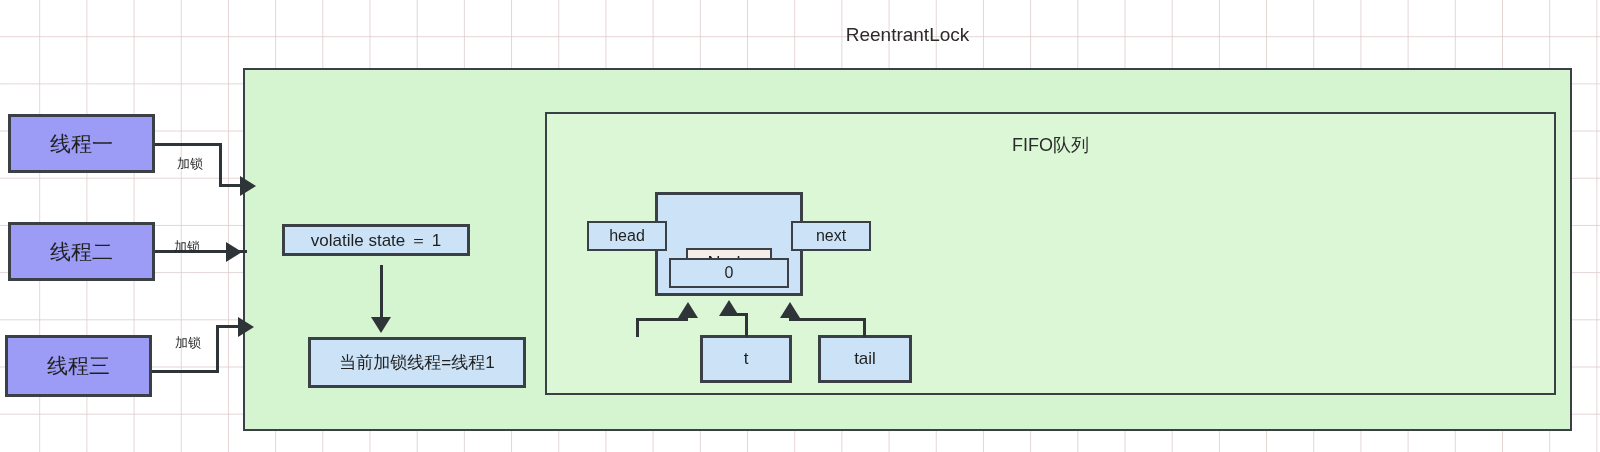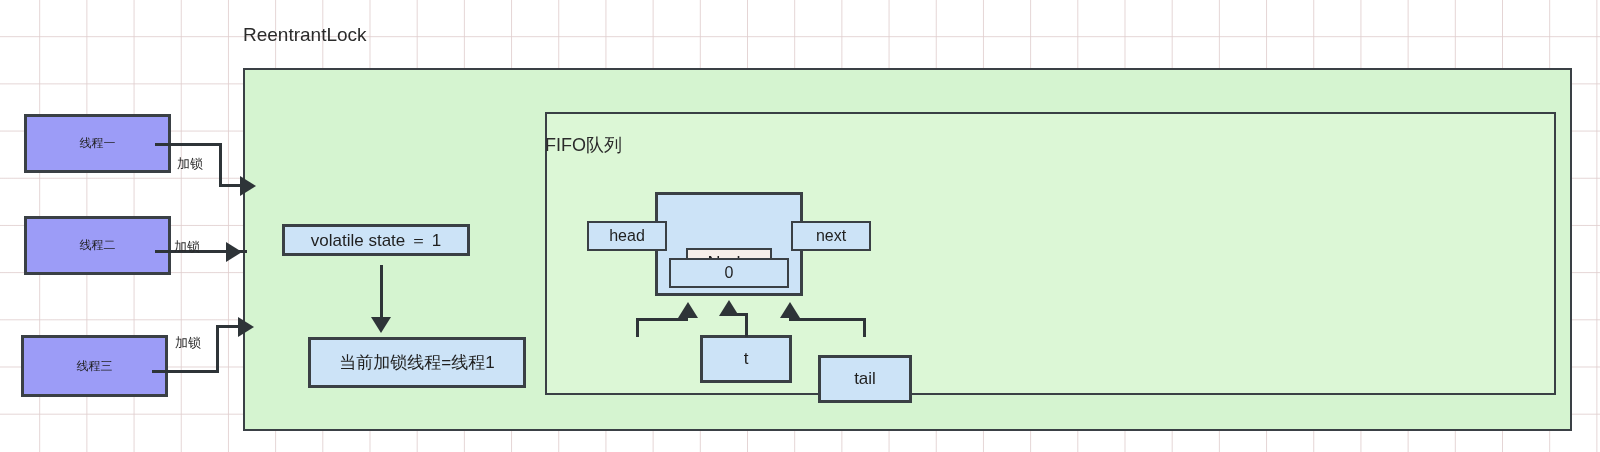--- a/index.html
+++ b/index.html
@@ -45,28 +45,28 @@
   }
   .inner-green {
     background-color: #dcf7d6;
     border: 2px solid #3a4045;
   }
 
   .free-label {
     position: absolute;
     color: #2b2b2b;
     white-space: nowrap;
+    text-align: center;
   }
 
   
   .thread-box {
     background-color: #9c9cf7;
     border: 3px solid #3a4045;
-    font-size: 12px;
-    margin-left: 16px;
+    font-size: 21px;
   }
   .blue-box {
     background-color: #cce3f7;
     border: 3px solid #3a4045;
     font-size: 17px;
   }
   .blue-box-thin {
     background-color: #cce3f7;
     border: 2px solid #3a4045;
     font-size: 16px;
@@ -131,21 +131,21 @@
 
   <div class="node outer-green" style="left:243px; top:68px; width:1329px; height:363px;"></div>
 
 
   <div class="node inner-green" style="left:545px; top:112px; width:1011px; height:283px;"></div>
 
   <div class="free-label title-md" style="left:545px; top:133px; width:1011px;">FIFO队列</div>
 
   <div class="node thread-box" style="left:8px; top:114px; width:147px; height:59px;">线程一</div>
 
-  <div class="node thread-box" style="left:8px; top:216px; width:147px; height:59px;">线程二</div>
+  <div class="node thread-box" style="left:8px; top:222px; width:147px; height:59px;">线程二</div>
 
   <div class="node thread-box" style="left:5px; top:335px; width:147px; height:62px;">线程三</div>
 
   <div class="seg seg-h" style="left:155px; top:143px; width:67px;"></div>
   <div class="seg seg-v" style="left:219px; top:143px; height:44px;"></div>
   <div class="seg seg-h" style="left:219px; top:184px; width:28px;"></div>
   <div class="arrow-right" style="left:240px; top:176px;"></div>
   <div class="edge-label" style="left:177px; top:155px;">加锁</div>
 
   <div class="seg seg-h" style="left:155px; top:250px; width:92px;"></div>
@@ -171,21 +171,21 @@
 
   <div class="node blue-box-thin" style="left:669px; top:258px; width:120px; height:30px;">0</div>
 
   <div class="node blue-box-thin" style="left:587px; top:221px; width:80px; height:30px;">head</div>
 
   <div class="node blue-box-thin" style="left:791px; top:221px; width:80px; height:30px;">next</div>
 
 
   <div class="node blue-box" style="left:700px; top:335px; width:92px; height:48px;">t</div>
 
-  <div class="node blue-box" style="left:818px; top:335px; width:94px; height:48px;margin-top:20px;">tail</div>
+  <div class="node blue-box" style="left:818px; top:335px; width:94px; height:48px;">tail</div>
 
   <div class="seg seg-v" style="left:636px; top:318px; height:19px;"></div>
   <div class="seg seg-h" style="left:636px; top:318px; width:52px;"></div>
   <div class="arrow-up" style="left:678px; top:302px;"></div>
 
   <div class="seg seg-v" style="left:745px; top:313px; height:24px;"></div>
   <div class="seg seg-h" style="left:728px; top:313px; width:20px;"></div>
   <div class="arrow-up" style="left:719px; top:300px;"></div>
 
   <div class="seg seg-v" style="left:863px; top:318px; height:19px;"></div>

